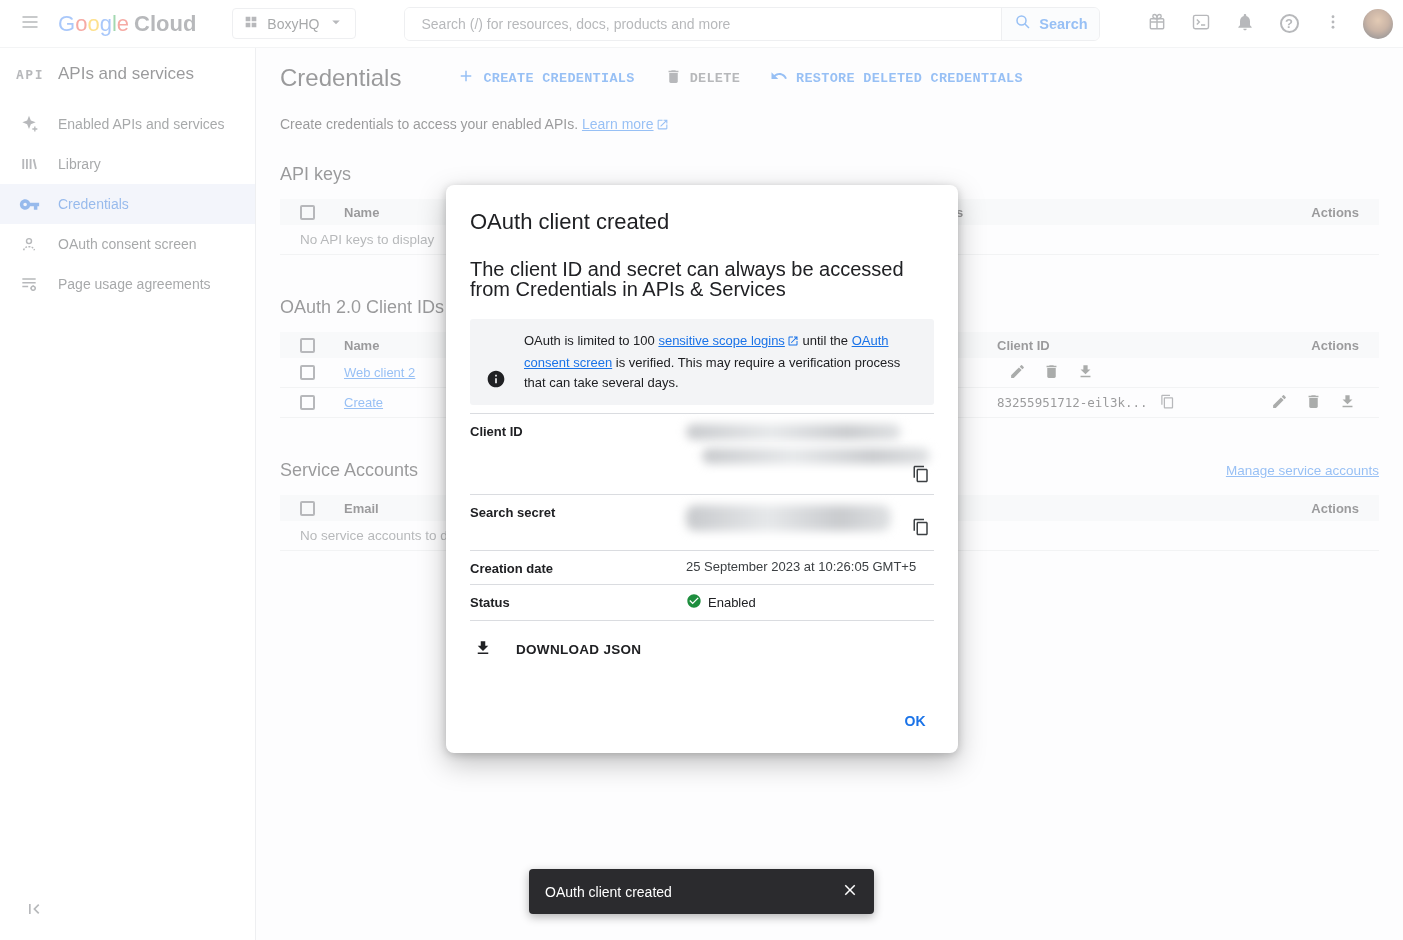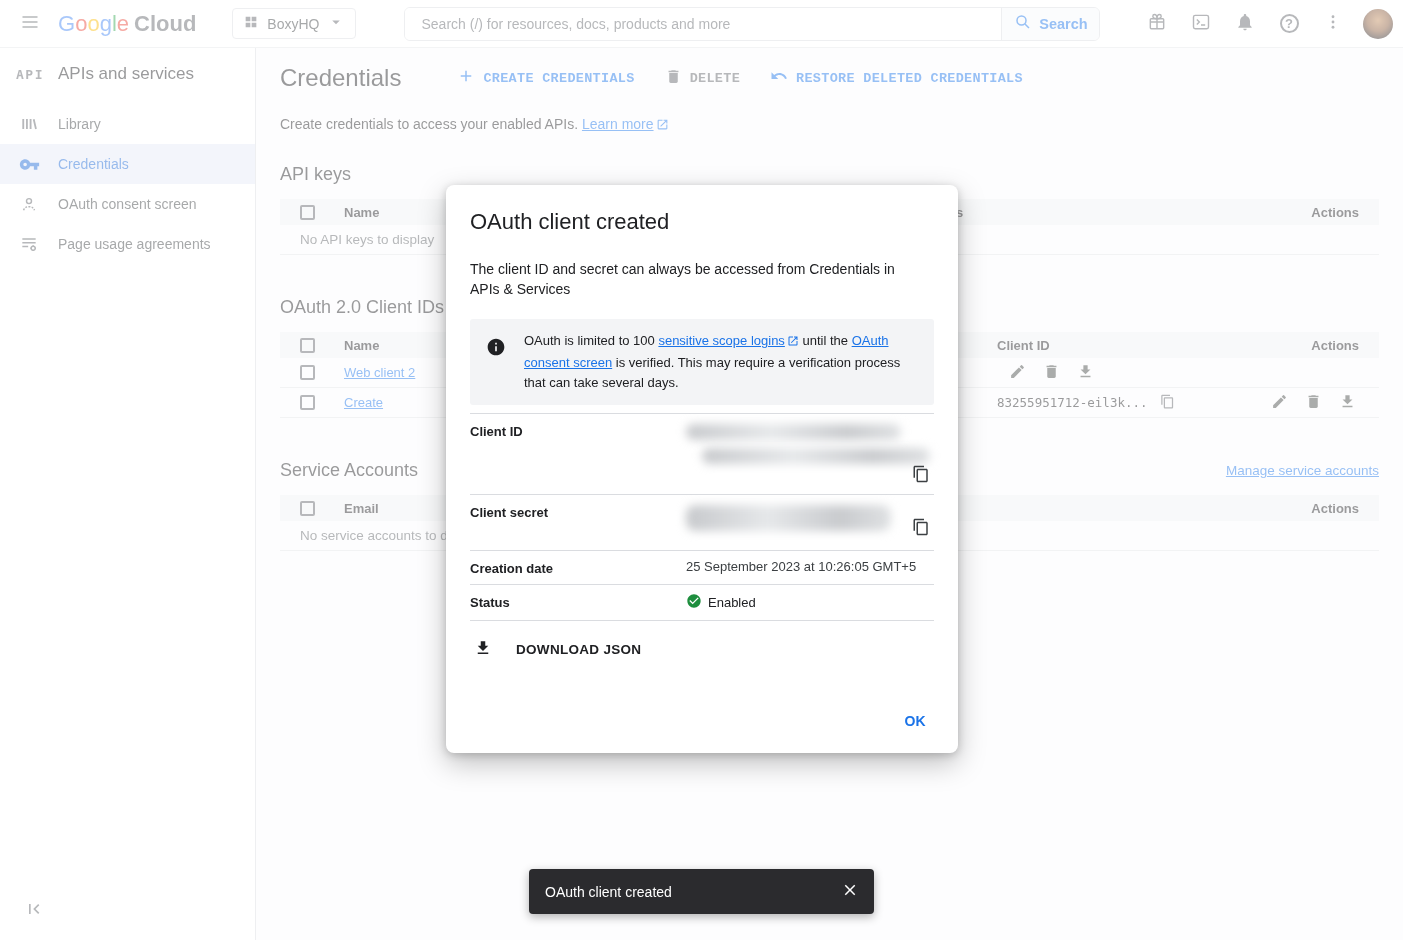--- a/index.html
+++ b/index.html
@@ -123,24 +123,24 @@
   
   .scrim { position: absolute; inset: 0; background: rgba(255,255,255,.55); z-index: 40; }
 
   
   .modal {
     position: absolute; left: 446px; top: 185px; width: 512px; height: 568px;
     background: #fff; border-radius: 8px; z-index: 60; padding: 24px;
     box-shadow: 0 10px 28px rgba(0,0,0,.25), 0 2px 8px rgba(0,0,0,.18);
   }
   .modal-title { font-size: 22px; font-weight: 400; color: #202124; }
-  .modal-desc { margin-top: 24px; font-size: 14px; line-height: 20px; color: #202124; max-width: 440px; }
+  .modal-desc { margin-top: 24px; font-size: 20px; line-height: 20px; color: #202124; max-width: 440px; }
   .infobox {
     margin-top: 20px; background: #f3f4f6; border-radius: 3px;
-    padding: 12px 16px; display: flex; gap: 18px; align-items: flex-start;
+    padding: 12px 16px; display: flex; gap: 18px; align-items: flex-end;
   }
   .infobox .itext { font-size: 13px; line-height: 20px; color: #202124; }
   .fields { margin-top: 8px; }
   .frow { display: flex; border-bottom: 1px solid #dadce0; padding: 8px 0; }
   .frow:first-child { border-top: 1px solid #dadce0; }
   .flabel { width: 216px; flex: none; font-size: 13px; font-weight: 700; color: #202124; padding-top: 2px; }
   .fvalue { flex: 1; position: relative; font-size: 13px; color: #3c4043; }
   .row-cid { min-height: 82px; }
   .row-secret { min-height: 56px; }
   .blob { border-radius: 9px; filter: blur(5px); background: linear-gradient(90deg, #c7c9cc, #e6e8ea 40%, #c9cbce 75%, #dfe1e3); }
@@ -260,20 +260,29 @@
       <div class="avatar"></div>
     </div>
   </div>
 
   <div class="sidebar">
     <div class="sidebar-header">
       <span class="api-logo">API</span>
       <span class="sidebar-title">APIs and services</span>
     </div>
     <div class="nav">
+      <div class="nav-item">
+        <span class="nicon">
+          <svg width="20" height="20" viewBox="0 0 24 24" fill="#5f6368">
+              <path d="M12 2l2.2 5.8L20 10l-5.8 2.2L12 18l-2.2-5.8L4 10l5.8-2.2z"></path>
+              <path d="M19 15v6M16 18h6" stroke="#5f6368" stroke-width="1.6"></path>
+            </svg>
+        </span>
+        <span>Enabled APIs and services</span>
+      </div>
       <div class="nav-item">
         <span class="nicon">
           <svg width="20" height="20" viewBox="0 0 24 24" fill="#5f6368">
               <path d="M4 6h2.2v12H4zM8.4 6h2.2v12H8.4zM12.8 6H15v12h-2.2zM16.6 6.6l2.1-.5 2.7 11.7-2.1.5z"></path>
             </svg>
         </span>
         <span>Library</span>
       </div>
       <div class="nav-item active">
         <span class="nicon">
@@ -483,21 +492,21 @@
           <div class="blob blob1"></div>
           <div class="blob blob2"></div>
           <button class="copybtn copy-cid">
             <span><svg width="18" height="18" viewBox="0 0 24 24" fill="#3c4043">
                   <path d="M16 1H4c-1.1 0-2 .9-2 2v14h2V3h12V1zm3 4H8c-1.1 0-2 .9-2 2v14c0 1.1.9 2 2 2h11c1.1 0 2-.9 2-2V7c0-1.1-.9-2-2-2zm0 16H8V7h11v14z"></path>
                 </svg></span>
           </button>
         </div>
       </div>
       <div class="frow row-secret">
-        <div class="flabel">Client secret</div>
+        <div class="flabel">Search secret</div>
         <div class="fvalue">
           <div class="blob blob3"></div>
           <button class="copybtn copy-secret">
             <span><svg width="18" height="18" viewBox="0 0 24 24" fill="#3c4043">
                   <path d="M16 1H4c-1.1 0-2 .9-2 2v14h2V3h12V1zm3 4H8c-1.1 0-2 .9-2 2v14c0 1.1.9 2 2 2h11c1.1 0 2-.9 2-2V7c0-1.1-.9-2-2-2zm0 16H8V7h11v14z"></path>
                 </svg></span>
           </button>
         </div>
       </div>
       <div class="frow">

